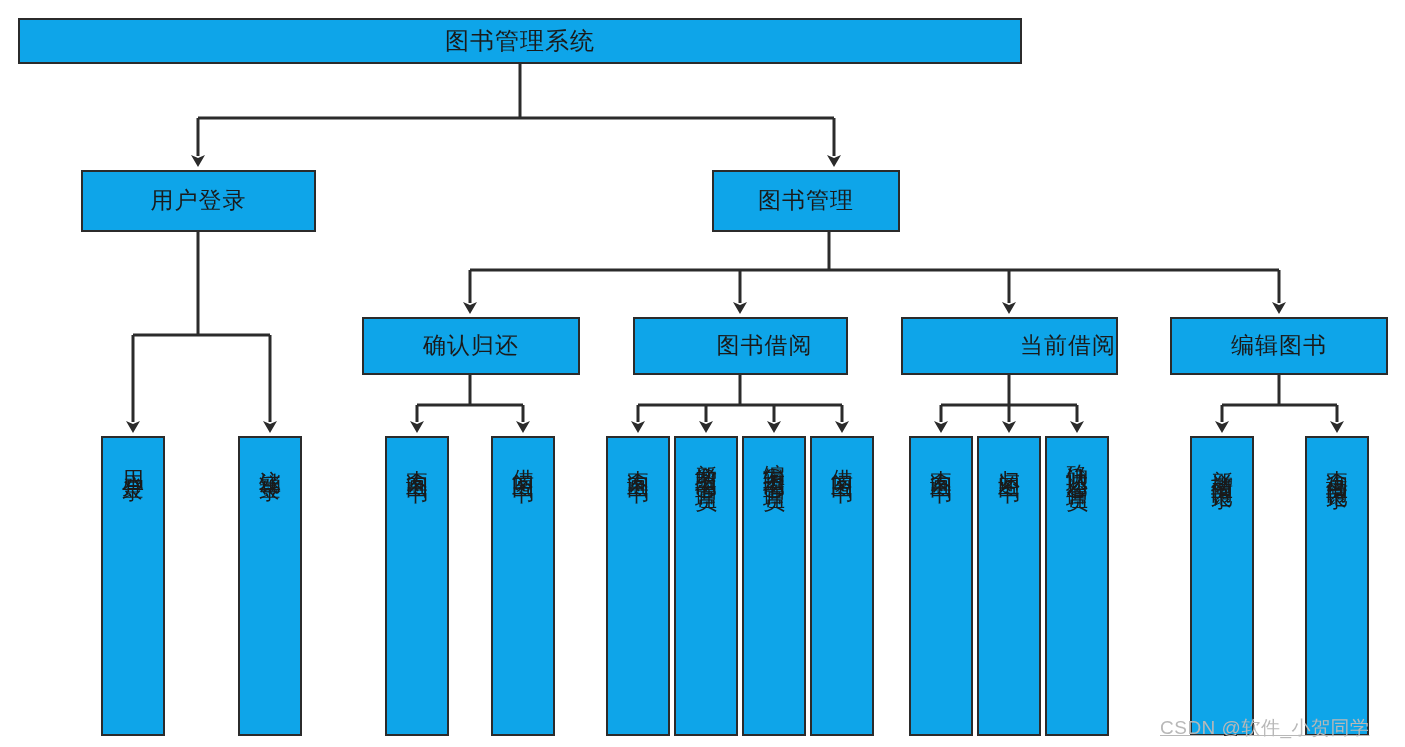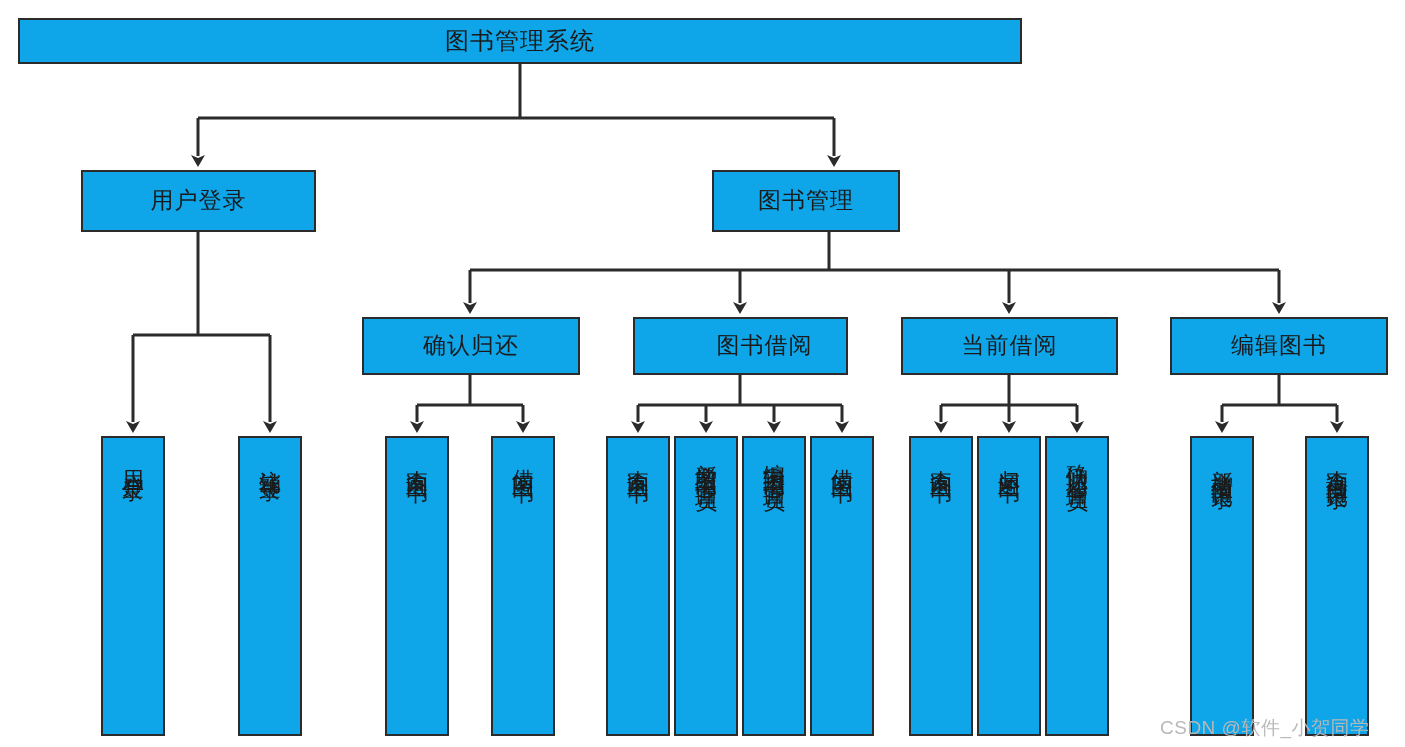--- a/index.html
+++ b/index.html
@@ -132,21 +132,21 @@
   <div class="node horiz" style="left:712px; top:170px; width:188px; height:62px;">
     <span>图书管理</span>
   </div>
 
   <div class="node horiz" style="left:362px; top:317px; width:218px; height:58px;">
     <span>确认归还</span>
   </div>
   <div class="node horiz" style="left:633px; top:317px; width:215px; height:58px;padding-left:48px;">
     <span>图书借阅</span>
   </div>
-  <div class="node horiz" style="left:901px; top:317px; width:217px; height:58px;">
+  <div class="node horiz" style="left:901px; top:317px; width:217px; height:58px;justify-content:flex-end;">
     <span>当前借阅</span>
   </div>
   <div class="node horiz" style="left:1170px; top:317px; width:218px; height:58px;">
     <span>编辑图书</span>
   </div>
 
   <div class="node leaf" style="left:101px; top:436px; width:64px; height:300px;">
     <span class="vtext">用户登录</span>
   </div>
   <div class="node leaf" style="left:238px; top:436px; width:64px; height:300px;">
@@ -183,15 +183,15 @@
     <span class="vtext">确认归还（管理员）</span>
   </div>
 
   <div class="node leaf" style="left:1190px; top:436px; width:64px; height:300px;">
     <span class="vtext">新增借阅记录</span>
   </div>
   <div class="node leaf" style="left:1305px; top:436px; width:64px; height:300px;">
     <span class="vtext">查询借阅记录</span>
   </div>
 
-  <div class="watermark" style="left:1160px; top:715px;">CSDN @软件_小贺同学</div>
+  <div class="watermark" style="left:1160px; top:715px;text-decoration:underline;">CSDN @软件_小贺同学</div>
 
 </div>
 
 </body></html>

